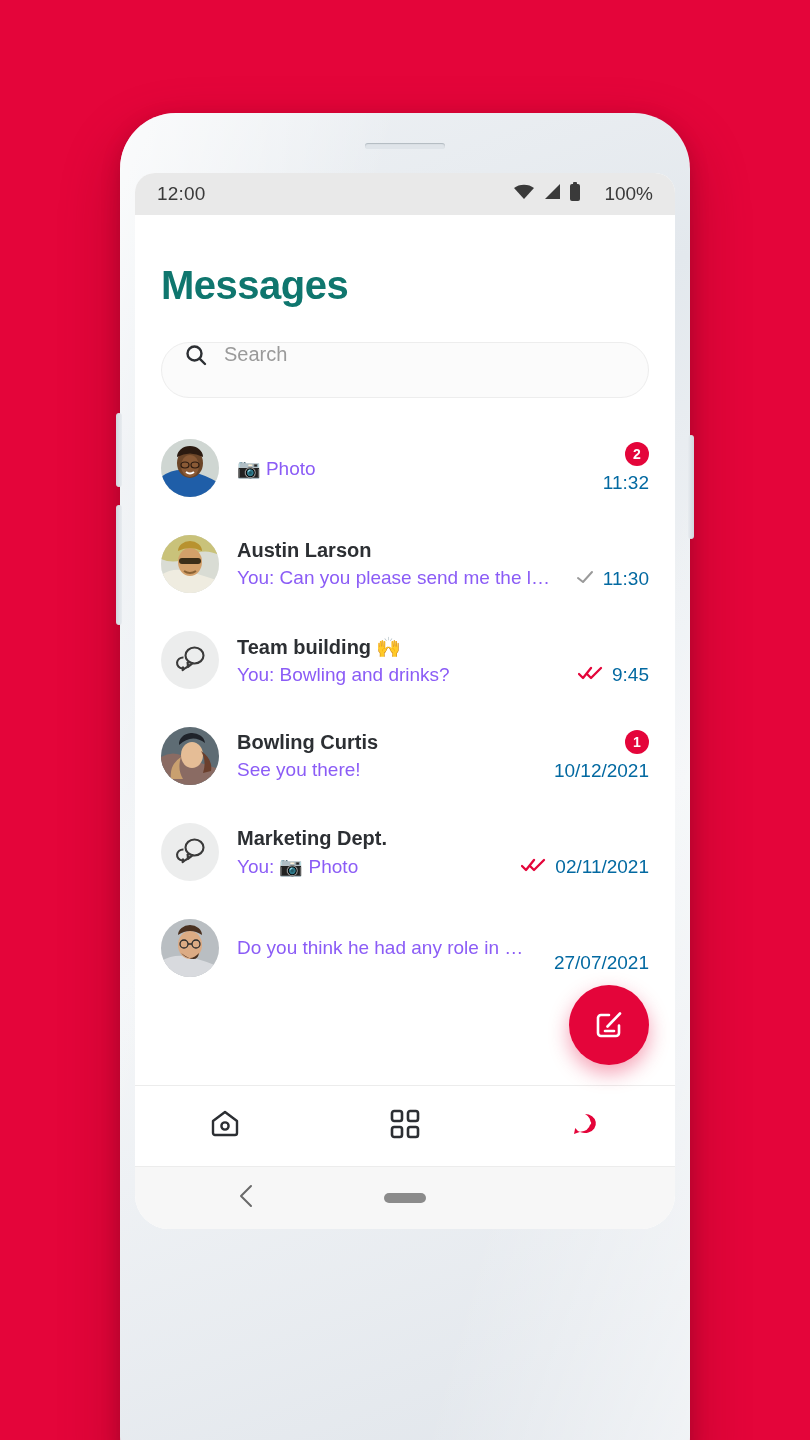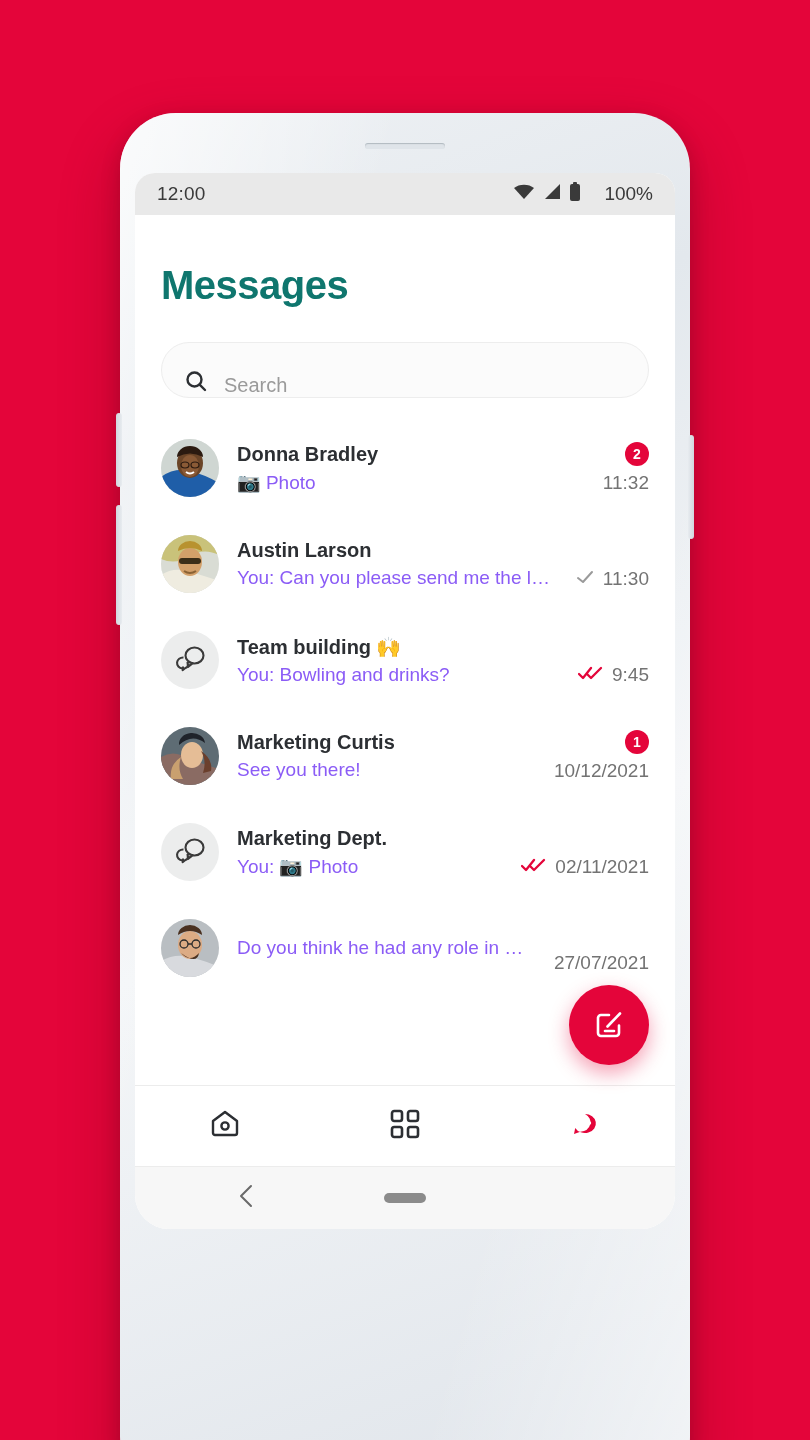--- a/index.html
+++ b/index.html
@@ -92,21 +92,21 @@
     letter-spacing: -0.5px;
     padding: 48px 0 0 26px;
   }
 
   .search {
     margin: 34px 26px 0 26px;
     height: 56px;
     border: 1px solid #ededed;
     background: #fbfbfb;
     border-radius: 28px;
-    display: flex; align-items: flex-end;
+    display: flex; align-items: flex-start;
     padding: 0 22px;
     gap: 16px;
   }
   .search input {
     border: 0; outline: 0; background: transparent;
     font-family: inherit; font-size: 20px; color: #4a4a4a;
     width: 100%;
   }
   .search input::placeholder { color: #9a9a9a; }
 
@@ -141,21 +141,21 @@
     gap: 6px; min-width: 60px;
   }
   .badge {
     width: 24px; height: 24px; border-radius: 50%;
     background: #e4053a; color: #fff;
     font-size: 14px; font-weight: bold;
     display: flex; align-items: center; justify-content: center;
   }
   .badge-spacer { height: 24px; }
   .meta { display: flex; align-items: center; gap: 8px; }
-  .timestamp { font-size: 19px; color: #737373; white-space: nowrap; }
+  .timestamp { font-size: 19px; color: #0369a1; white-space: nowrap; }
 
   
   .fab {
     position: absolute;
     right: 26px; bottom: 20px;
     width: 80px; height: 80px; border-radius: 50%;
     background: #e4053a;
     display: flex; align-items: center; justify-content: center;
     box-shadow: 0 8px 20px rgba(228,5,58,.38);
     border: 0; cursor: pointer;
@@ -249,21 +249,20 @@
               <path d="M0 38 q14 -10 29 -6 q16 4 29 12 v14 H0 Z" fill="#1f5ea8"></path>
               <ellipse cx="29" cy="24" rx="13" ry="15" fill="#6b4528"></ellipse>
               <ellipse cx="29" cy="27" rx="9" ry="11" fill="#8a5a36"></ellipse>
               <path d="M16 18 a13 11 0 0 1 26 0 q-13 -7 -26 0 Z" fill="#2b1a10"></path>
               <ellipse cx="24" cy="26" rx="4" ry="3" fill="none" stroke="#2b1a10" stroke-width="1.2"></ellipse>
               <ellipse cx="34" cy="26" rx="4" ry="3" fill="none" stroke="#2b1a10" stroke-width="1.2"></ellipse>
               <path d="M25 33 q4 3 8 0" stroke="#fff" stroke-width="2" fill="none"></path>
             </svg>
           </div>
           <div class="row-mid">
-            <div class="row-name">Donna Bradley</div>
             <div class="row-preview">📷 Photo</div>
           </div>
           <div class="row-right">
             <div class="badge">2</div>
             <div class="meta">
               <span class="timestamp">11:32</span>
             </div>
           </div>
         </div>
 
@@ -328,21 +327,21 @@
             <svg class="ph" viewBox="0 0 58 58">
               <rect width="58" height="58" fill="#5e6c74"></rect>
               <path d="M0 30 q10 -6 20 -2 q18 8 38 14 v16 H0 Z" fill="#8a6b63"></path>
               <ellipse cx="31" cy="28" rx="11" ry="13" fill="#e5bd96"></ellipse>
               <path d="M20 30 q-4 12 2 22 h-12 q-2 -14 10 -22 Z" fill="#c9a06f"></path>
               <path d="M18 18 a13 11 0 0 1 26 -2 q-13 -10 -26 2 Z" fill="#1f232a"></path>
               <path d="M40 24 q6 10 2 22 l8 -2 q2 -12 -10 -20 Z" fill="#6b3f2c"></path>
             </svg>
           </div>
           <div class="row-mid">
-            <div class="row-name">Marketing Curtis</div>
+            <div class="row-name">Bowling Curtis</div>
             <div class="row-preview">See you there!</div>
           </div>
           <div class="row-right">
             <div class="badge">1</div>
             <div class="meta">
               <span class="timestamp">10/12/2021</span>
             </div>
           </div>
         </div>
 

